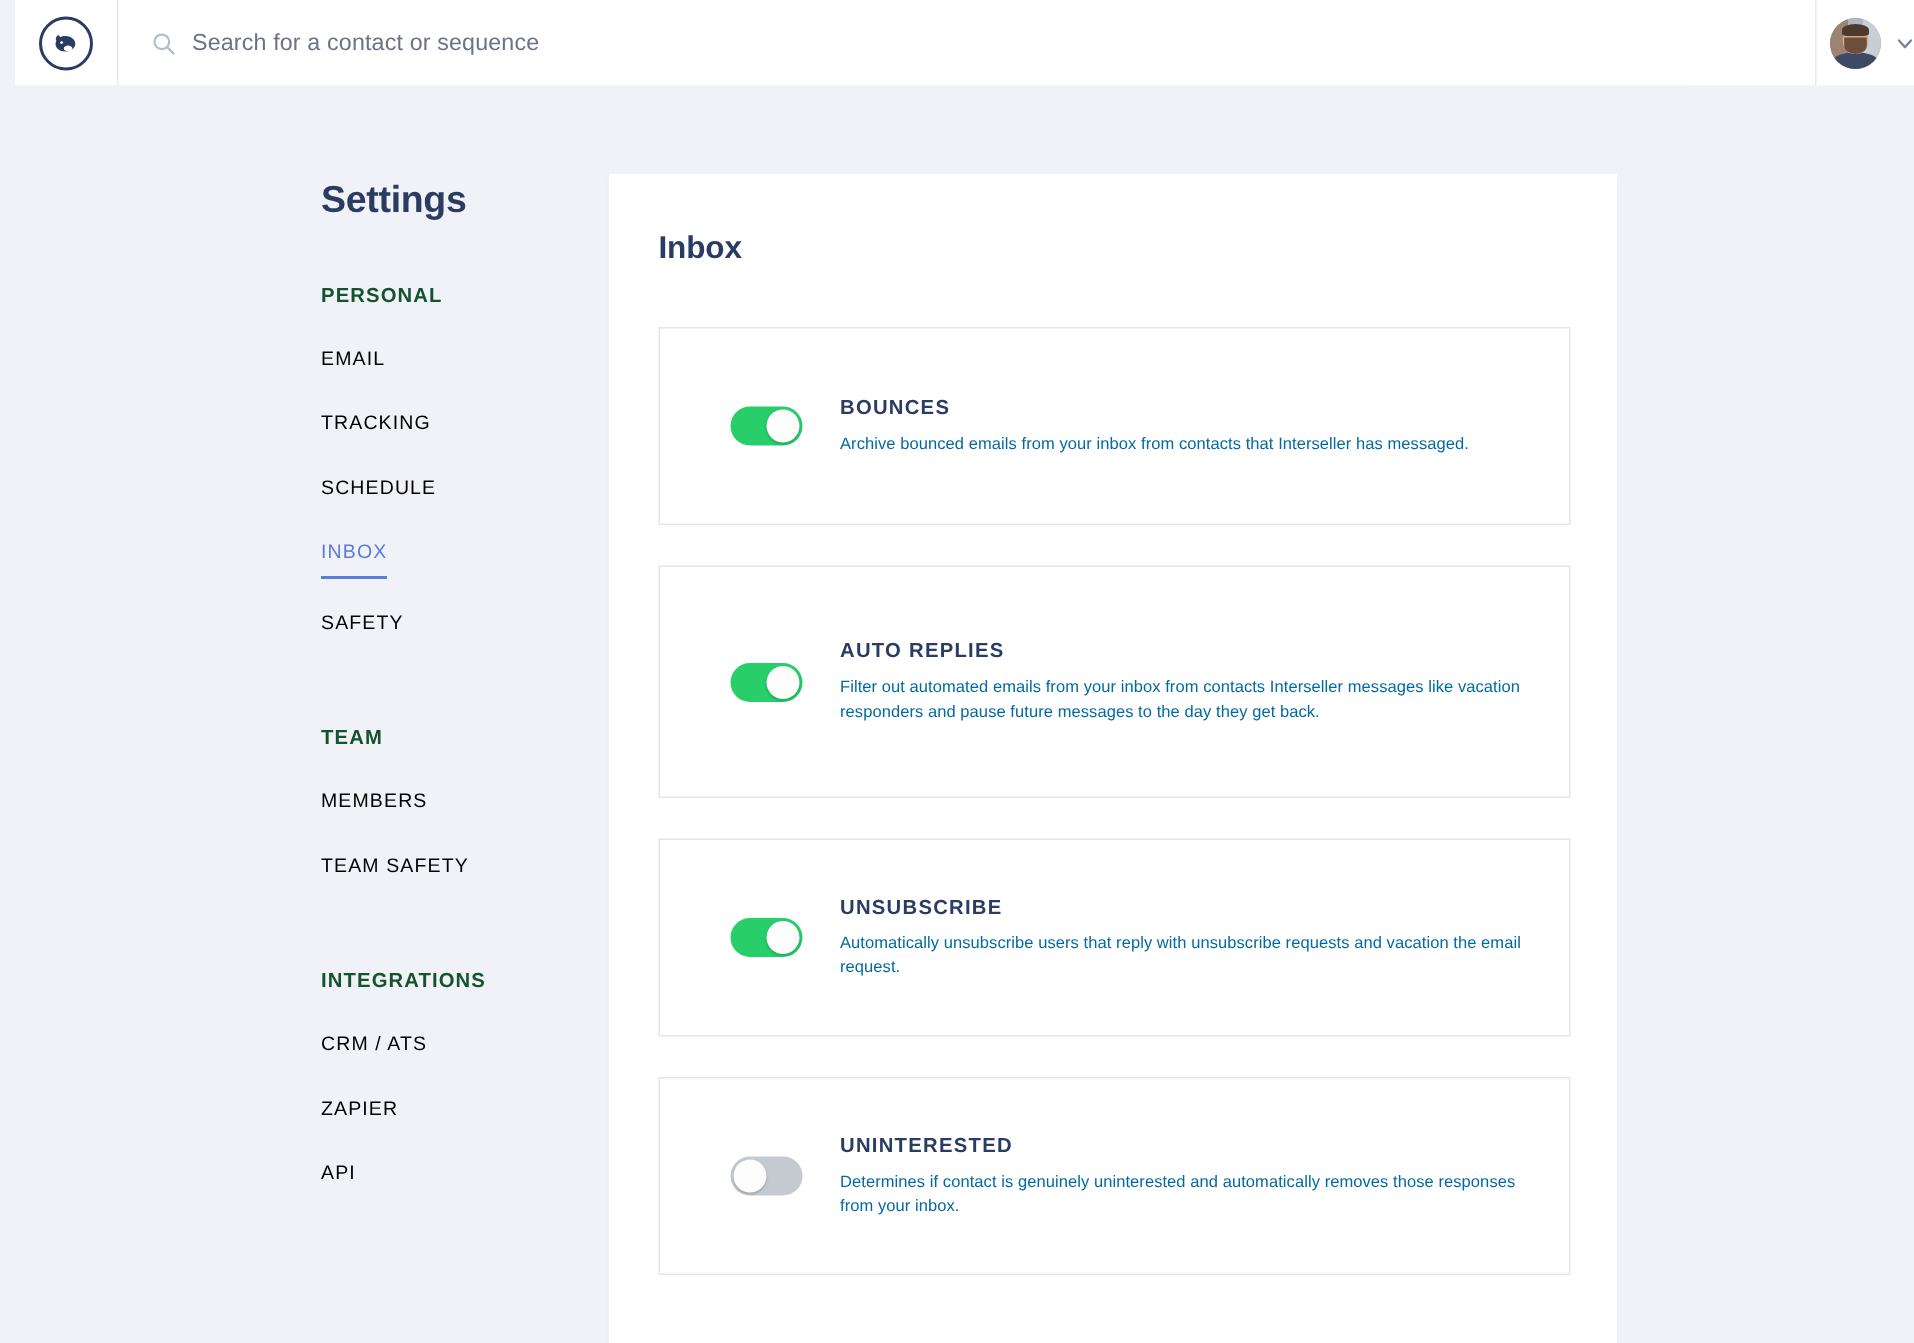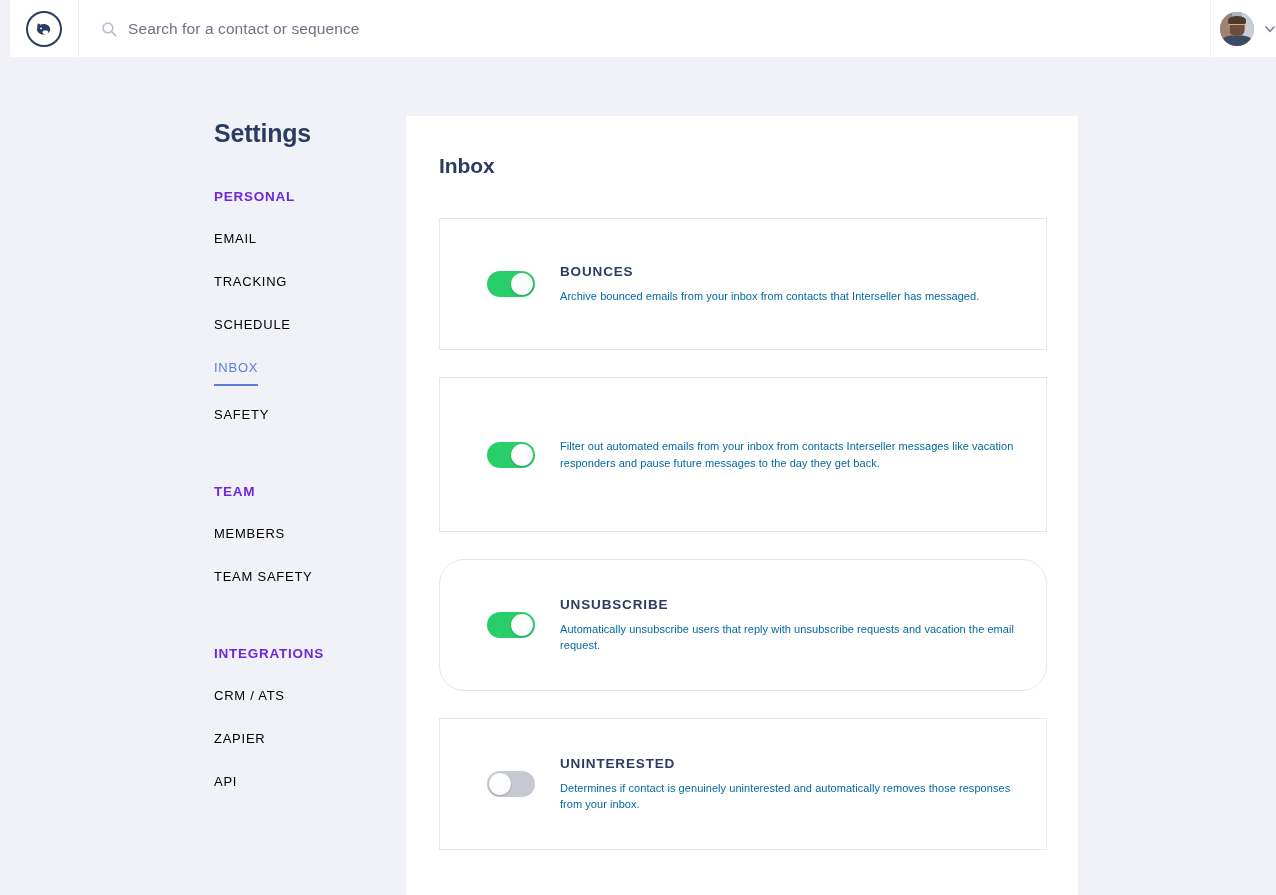--- a/index.html
+++ b/index.html
@@ -145,21 +145,21 @@
     font-size: 25px;
     font-weight: bold;
     color: #2b3c63;
     letter-spacing: -0.2px;
     margin-bottom: 41px;
   }
   .nav-group { margin-bottom: 0; }
   .nav-group-title {
     font-size: 13.5px;
     font-weight: bold;
-    color: #6d28d9;
+    color: #14532d;
     letter-spacing: 0.75px;
     margin-bottom: 27px;
   }
   .nav-item {
     display: block;
     font-size: 13px;
     color: #000000;
     letter-spacing: 0.75px;
     margin-bottom: 28px;
     width: max-content;
@@ -196,21 +196,21 @@
   .card {
     border: 1px solid #e4e6eb;
     background: #ffffff;
     display: flex;
     align-items: center;
     padding: 0 30px 0 47px;
     margin-bottom: 27px;
   }
   .card.c1 { height: 132px; }
   .card.c2 { height: 155px; }
-  .card.c3 { height: 132px; border-radius: 25px; }
+  .card.c3 { height: 132px; }
   .card.c4 { height: 132px; }
 
   .toggle {
     width: 48px;
     height: 26px;
     border-radius: 13px;
     position: relative;
     flex: 0 0 auto;
     margin-right: 25px;
     cursor: pointer;
@@ -333,20 +333,21 @@
           <div class="card-title">BOUNCES</div>
           <div class="card-desc">Archive bounced emails from your inbox from contacts that Interseller has messaged.</div>
         </div>
       </div>
 
       <div class="card c2">
         <div class="toggle on">
             <span class="knob"></span>
           </div>
         <div class="card-text">
+          <div class="card-title">AUTO REPLIES</div>
           <div class="card-desc">Filter out automated emails from your inbox from contacts Interseller messages like vacation responders and pause future messages to the day they get back.</div>
         </div>
       </div>
 
       <div class="card c3">
         <div class="toggle on">
             <span class="knob"></span>
           </div>
         <div class="card-text">
           <div class="card-title">UNSUBSCRIBE</div>

